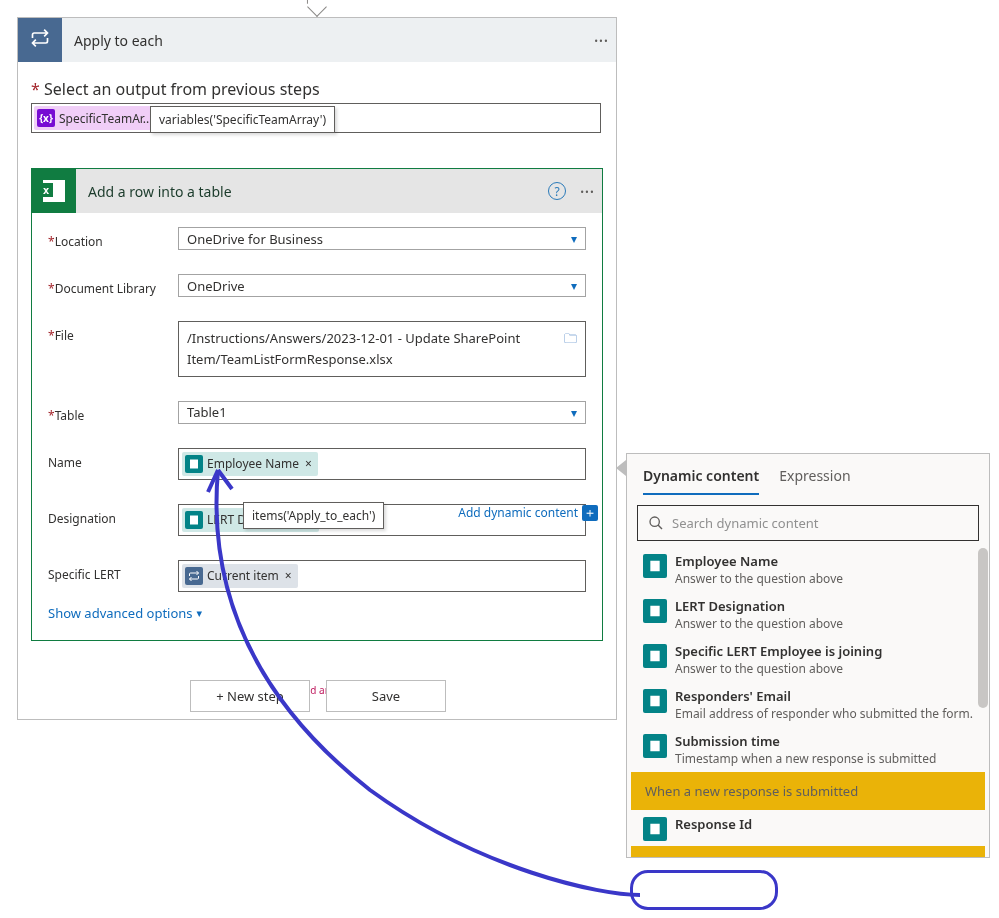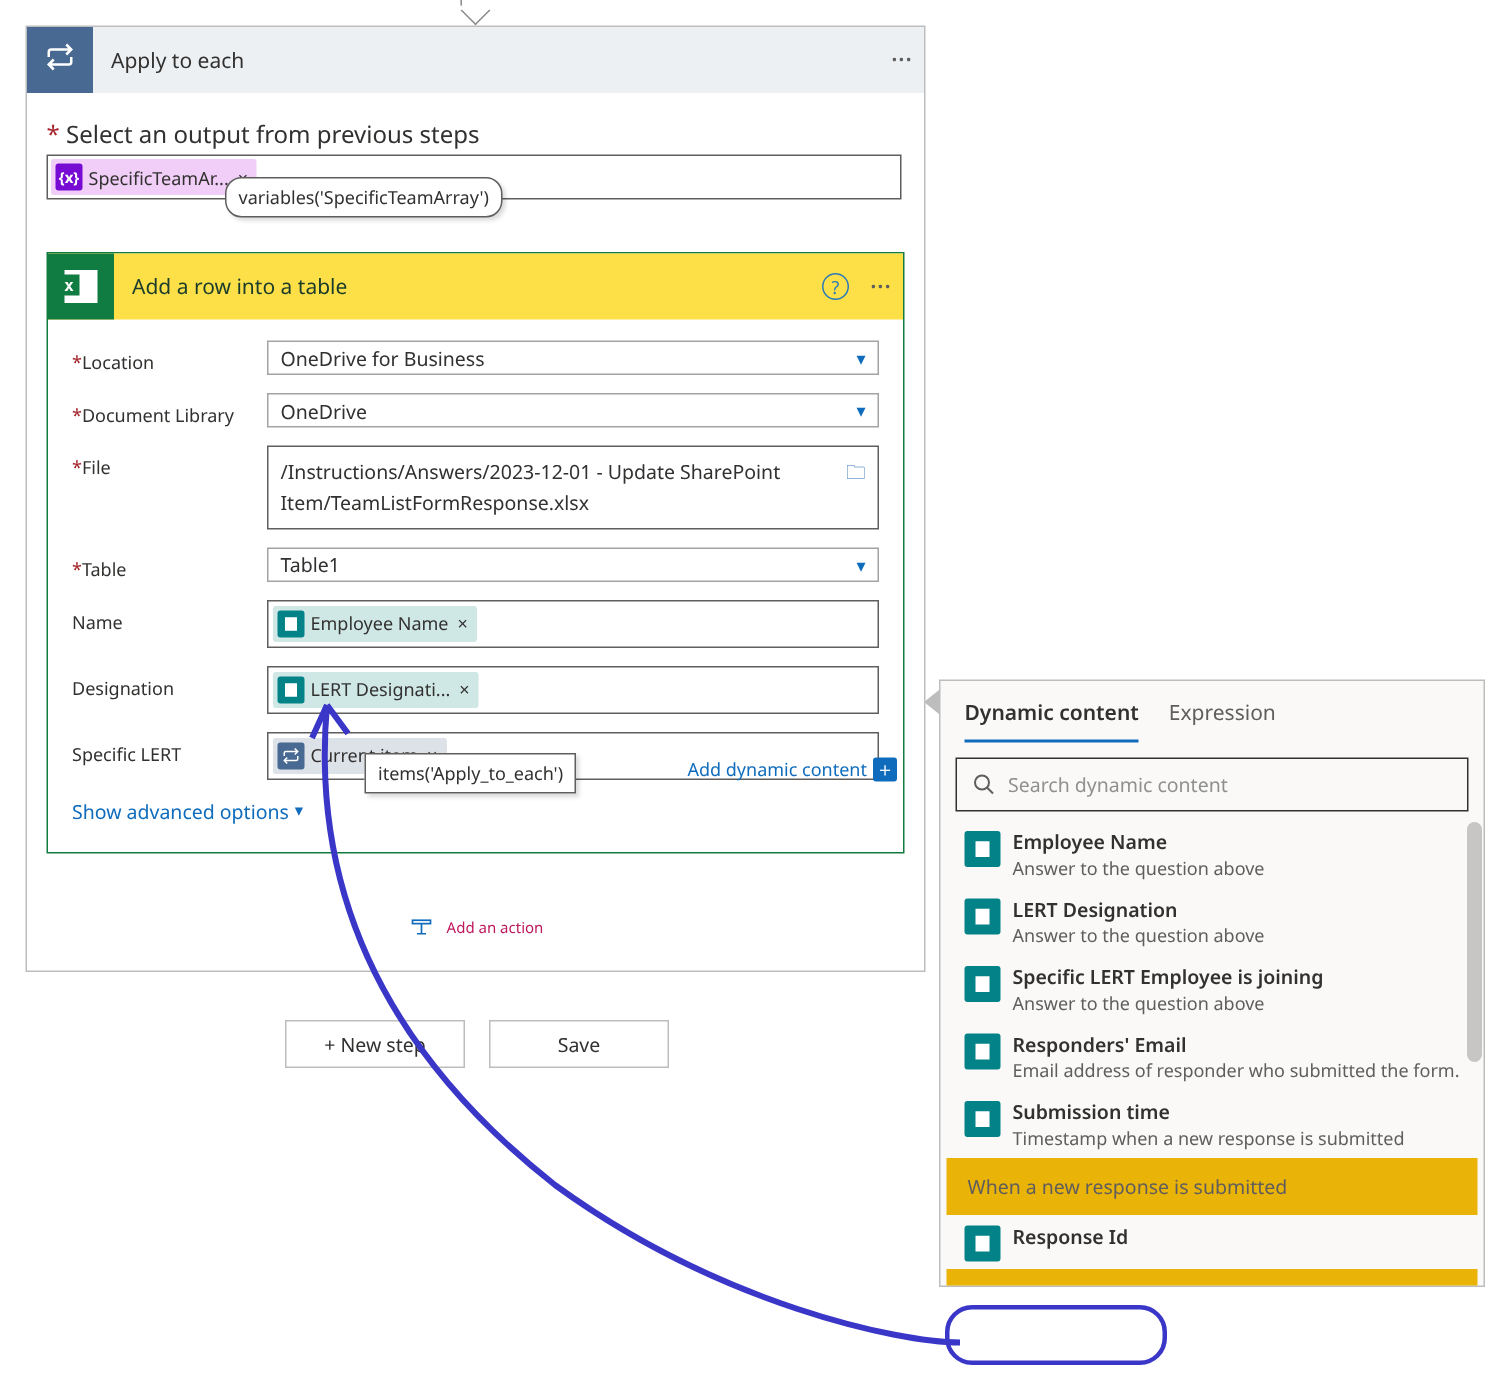--- a/index.html
+++ b/index.html
@@ -76,43 +76,43 @@
   .token-loop { background:#dde2e8; }
   .token-loop .t-icon { width:18px;height:18px;background:#486991;border-radius:2px;display:flex;align-items:center;justify-content:center;}
   .token-loop .t-icon svg{width:12px;height:12px;stroke:#fff;fill:none;stroke-width:2;}
   .token .x { margin-left:2px; cursor:pointer;}
 
   .tooltip-box {
     position:absolute;
     border:1px solid #605e5c; background:#fff; padding:4px 8px; font-size:12px;
     box-shadow: 2px 2px 3px rgba(0,0,0,.15);
   }
-  .tooltip1 { left:132px; top:56px;border-radius:11px; }
+  .tooltip1 { left:132px; top:44px; }
   .tooltip2 { left:225px; top:440px; }
 
   .inner-card {
     margin: 35px 8px 0 8px;
     border:1px solid #107c41;
   }
   .inner-header {
     display:flex; align-items:center; height:44px;
-    background:#fde047;
+    background:#e5e5e5;
   }
   .inner-icon-box{
     width:44px;height:44px;background:#107c41;
     display:flex;align-items:center;justify-content:center;color:#fff;font-weight:bold;
   }
   .excel-icon{width:22px;height:22px;background:#fff;position:relative;display:flex;align-items:center;justify-content:center;}
   .excel-icon::before{content:"x";position:absolute;left:-4px;top:3px;width:14px;height:14px;background:#107c41;color:#fff;font-size:11px;display:flex;align-items:center;justify-content:center;font-family:monospace;}
   .inner-title{flex:1;padding-left:12px;font-size:14px;color:#1b3b2b;}
   .help-circle{width:18px;height:18px;border:1px solid #2a7ab9;border-radius:50%;display:flex;align-items:center;justify-content:center;color:#2a7ab9;font-size:12px;margin-right:6px;}
   .inner-menu{width:30px;text-align:center;font-size:18px;color:#605e5c;}
 
   .inner-body{padding:14px 16px 18px 16px;}
-  .form-row{display:flex;align-items:flex-start;margin-bottom:12px;}
+  .form-row{display:flex;align-items:flex-start;margin-bottom:24px;}
   .form-row .lbl{width:130px;font-size:12px;padding-top:6px;}
   .form-row .ctrl{flex:1;}
   .sel{
     border:1px solid #a3a3a3;height:23px;display:flex;align-items:center;justify-content:space-between;padding:0 8px;font-size:13px;
   }
   .sel .chev{color:#0f6cbd;font-size:12px;}
   .file-box{
     border:1px solid #605e5c;padding:6px 8px;display:flex;justify-content:space-between;align-items:flex-start;font-size:13px;line-height:1.6;
   }
   .folder-ico{color:#3270bc;}

